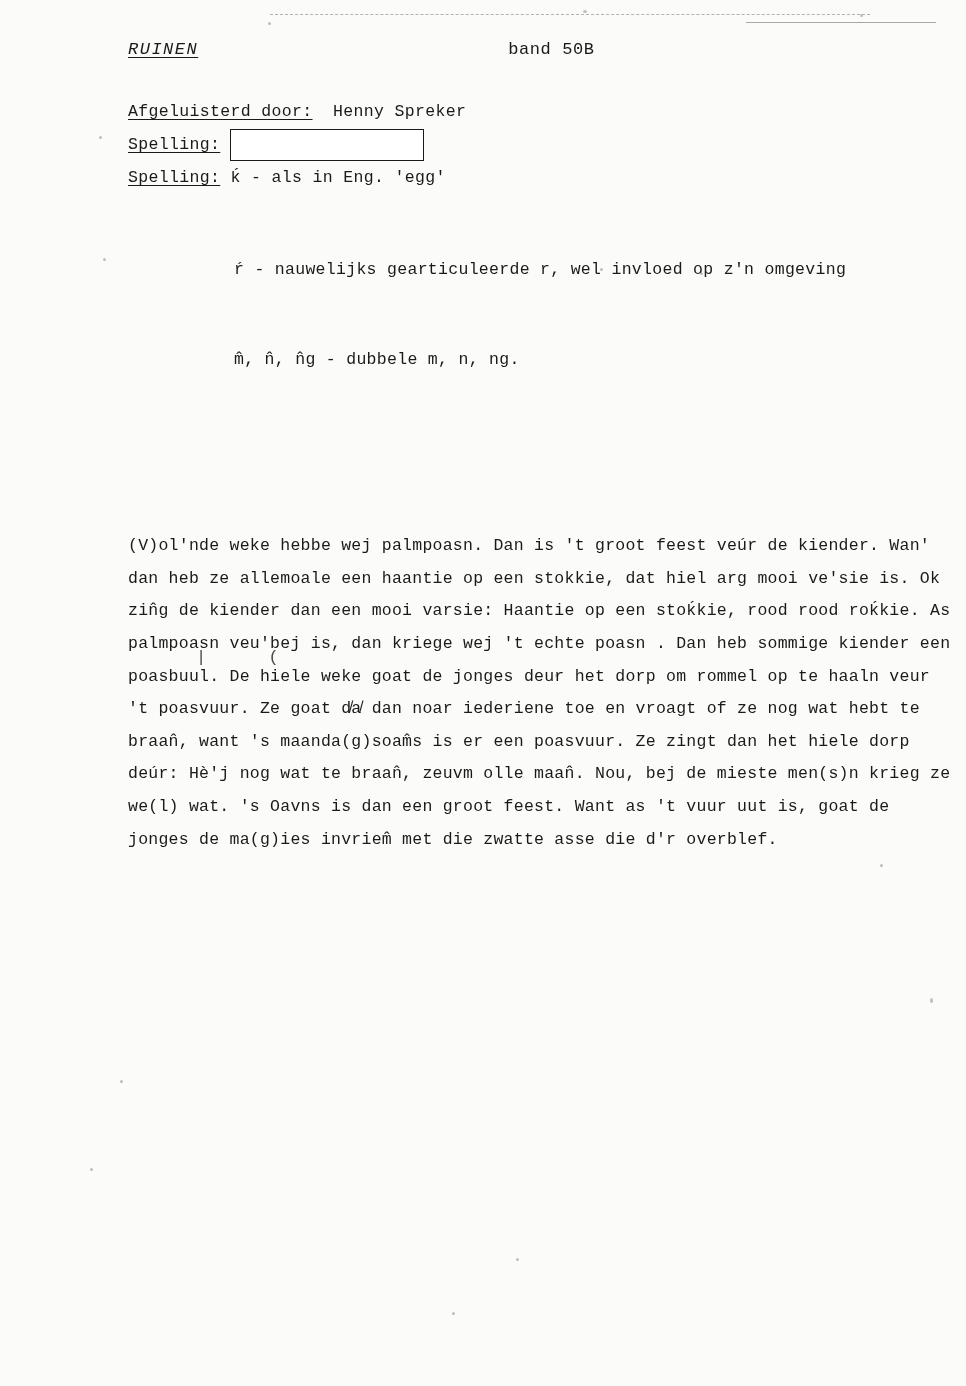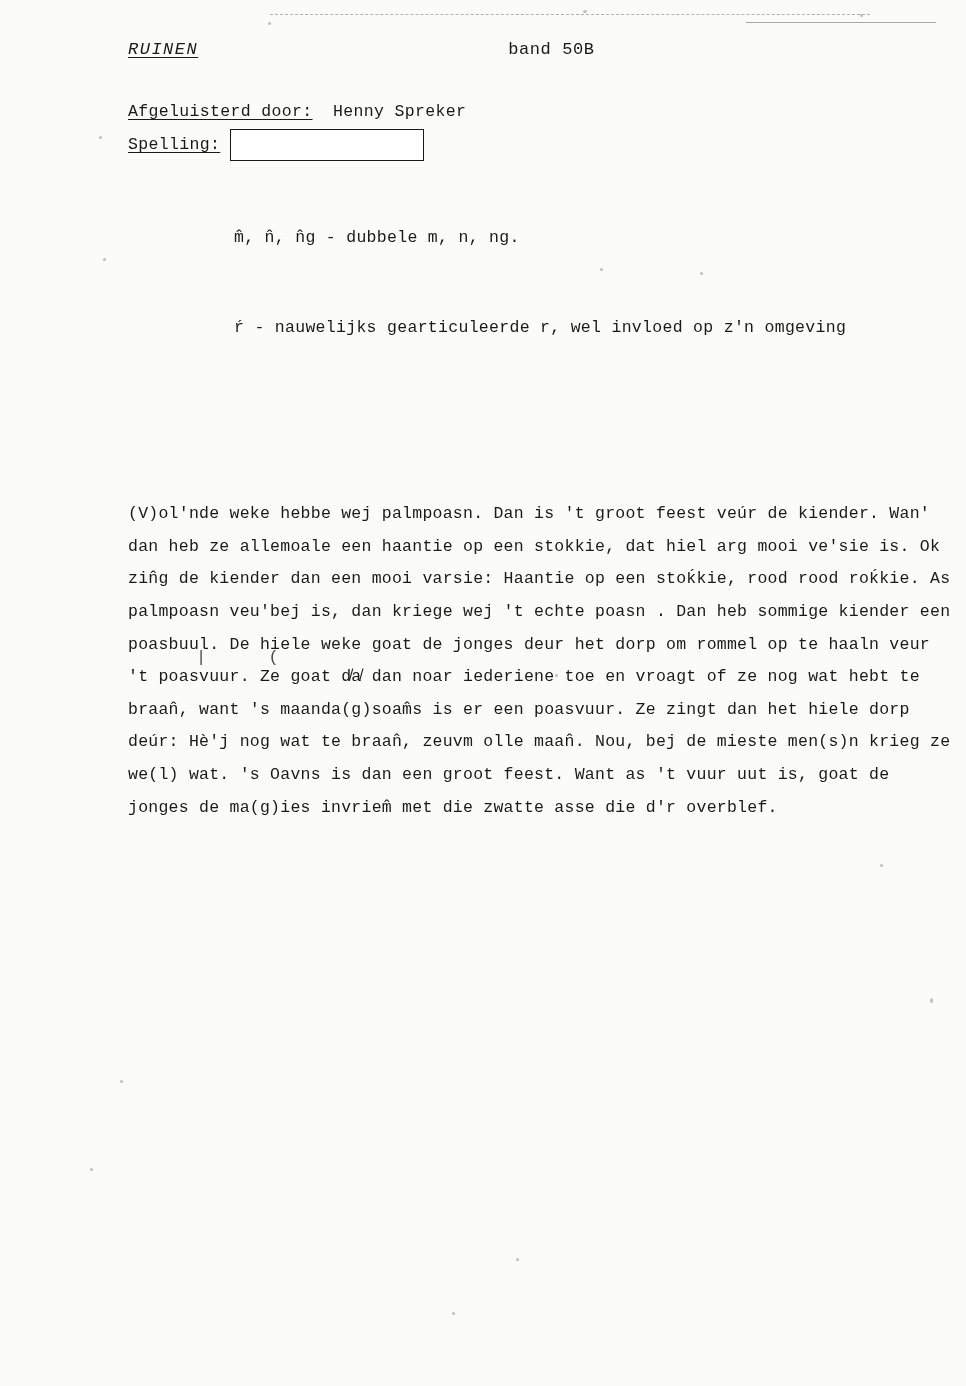--- a/index.html
+++ b/index.html
@@ -151,24 +151,25 @@
     <div class="meta">
 
       <div class="meta-line"><span class="lbl">Afgeluisterd door:</span>  <span>Henny Spreker</span></div>
 
 
       <div class="speaker-line">
         <span class="lbl">Spelling:</span>
         <span class="speaker-box"></span>
       </div>
 
+      <div class="meta-line"><span class="lbl">Spelling:</span> <span>ḱ - als in Eng. 'egg'</span></div>
 
       <div class="spelling-lines">
+        <div class="indent1">ŕ - nauwelijks gearticuleerde r, wel invloed op z'n omgeving</div>
         <div class="indent1">m̂, n̂, n̂g - dubbele m, n, ng.</div>
-        <div class="indent1">ŕ - nauwelijks gearticuleerde r, wel invloed op z'n omgeving</div>
       </div>
 
     </div>
 
     <div class="body-text">
       <p>(V)ol'nde weke hebbe wej palmpoasn. Dan is 't groot feest veúr de kiender. Wan' dan heb ze allemoale een haantie op een stokkie, dat hiel arg mooi ve'sie is. Ok zin̂g de kiender dan een mooi varsie: Haantie op een stoḱkie, rood rood roḱkie. As palmpoasn veu'bej is, dan kriege wej 't echte poasn . Dan heb sommige kiender een poasbuul. De hiele weke goat de jonges deur het dorp om rommel op te haaln veur 't poasvuur. Ze goat d̸a̸ dan noar iederiene toe en vroagt of ze nog wat hebt te braan̂, want 's maanda(g)soam̂s is er een poasvuur. Ze zingt dan het hiele dorp deúr: Hè'j nog wat te braan̂, zeuvm olle maan̂. Nou, bej de mieste men(s)n krieg ze we(l) wat. 's Oavns is dan een groot feest. Want as 't vuur uut is, goat de jonges de ma(g)ies invriem̂ met die zwatte asse die d'r overblef.</p>
     </div>
 
   </div>
 

